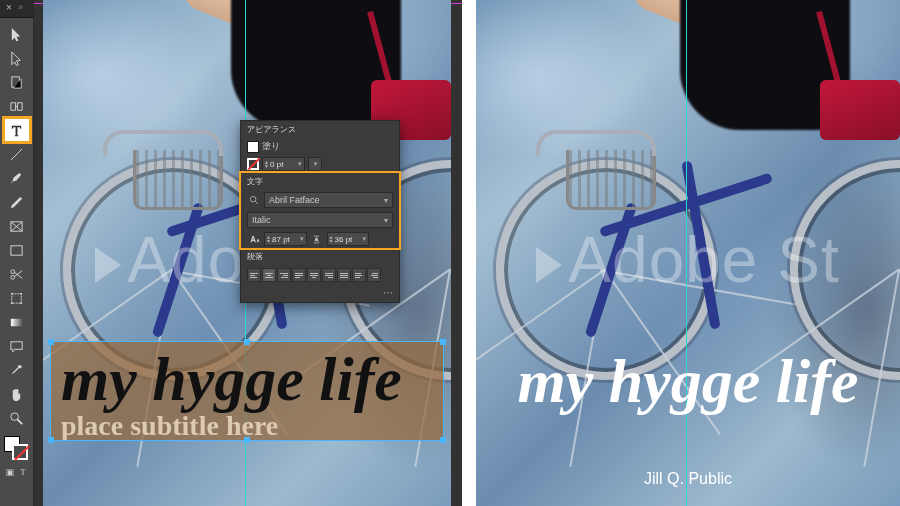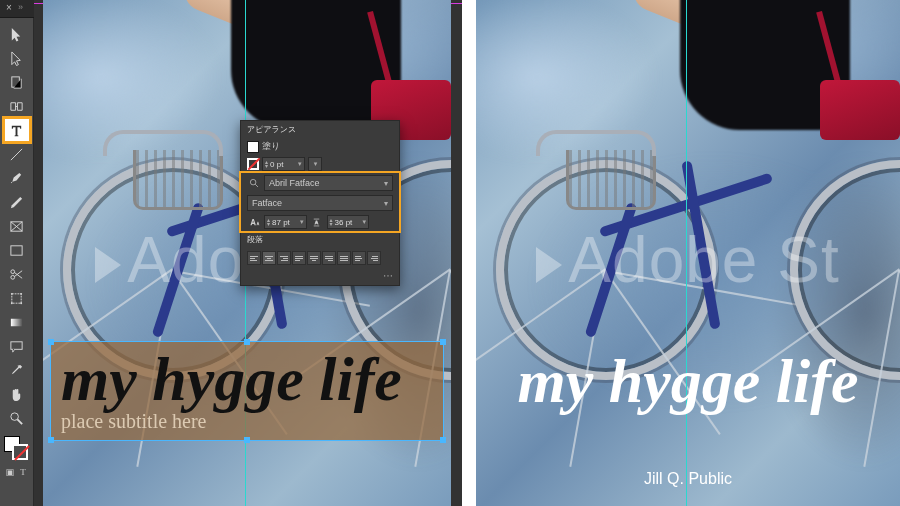--- a/index.html
+++ b/index.html
@@ -214,22 +214,23 @@
   .title-frame .h1 {
     font-family: Georgia, "Times New Roman", serif;
     font-style: italic; font-weight: 900;
     font-size: 62px; line-height: 1;
     color: #111;
     padding: 6px 10px 0;
     white-space: nowrap;
   }
   .title-frame .sub {
     font-family: Georgia, serif;
-    font-size: 20px; color: #dccab2;
+    font-size: 28px; color: #dccab2;
     padding: 0 10px;
+    font-weight: bold;
   }
   .author-left {
     position: absolute; left: 0; right: 0; bottom: 16px;
     text-align: center;
     font-family: Georgia, serif;
     font-size: 15px;
     color: #fff;
   }
   
   .title-right {
@@ -514,35 +515,36 @@
             </div>
           <span class="val">0 pt</span>
           <span class="dd">▾</span>
         </div>
         <div class="field" style="width:14px;justify-content:center">
             <span class="dd">▾</span>
           </div>
       </div>
 
       <div class="hl">
+        <div class="sec-hd">文字</div>
         <div class="row">
           <div class="icon">
               <svg viewBox="0 0 16 16">
                 <circle cx="6" cy="6" r="4" fill="none" stroke="currentColor"></circle>
                 <path stroke="currentColor" d="M9 9l4 4"></path>
               </svg>
             </div>
           <div class="drop">
             <span>Abril Fatface</span>
               <span class="dd">▾</span>
           </div>
         </div>
         <div class="row">
           <div class="drop">
-            <span>Fatface</span>
+            <span>Italic</span>
               <span class="dd">▾</span>
           </div>
         </div>
         <div class="row">
           <div class="icon">
               <svg viewBox="0 0 16 16">
                 <path fill="currentColor" d="M2 12h2l.5-2h3l.5 2h2L7 3H5zM5 8l1-3 1 3zM11 12h1l.3-1h1.4l.3 1h1l-1.5-5h-1z"></path>
               </svg>
             </div>
           <div class="field">

